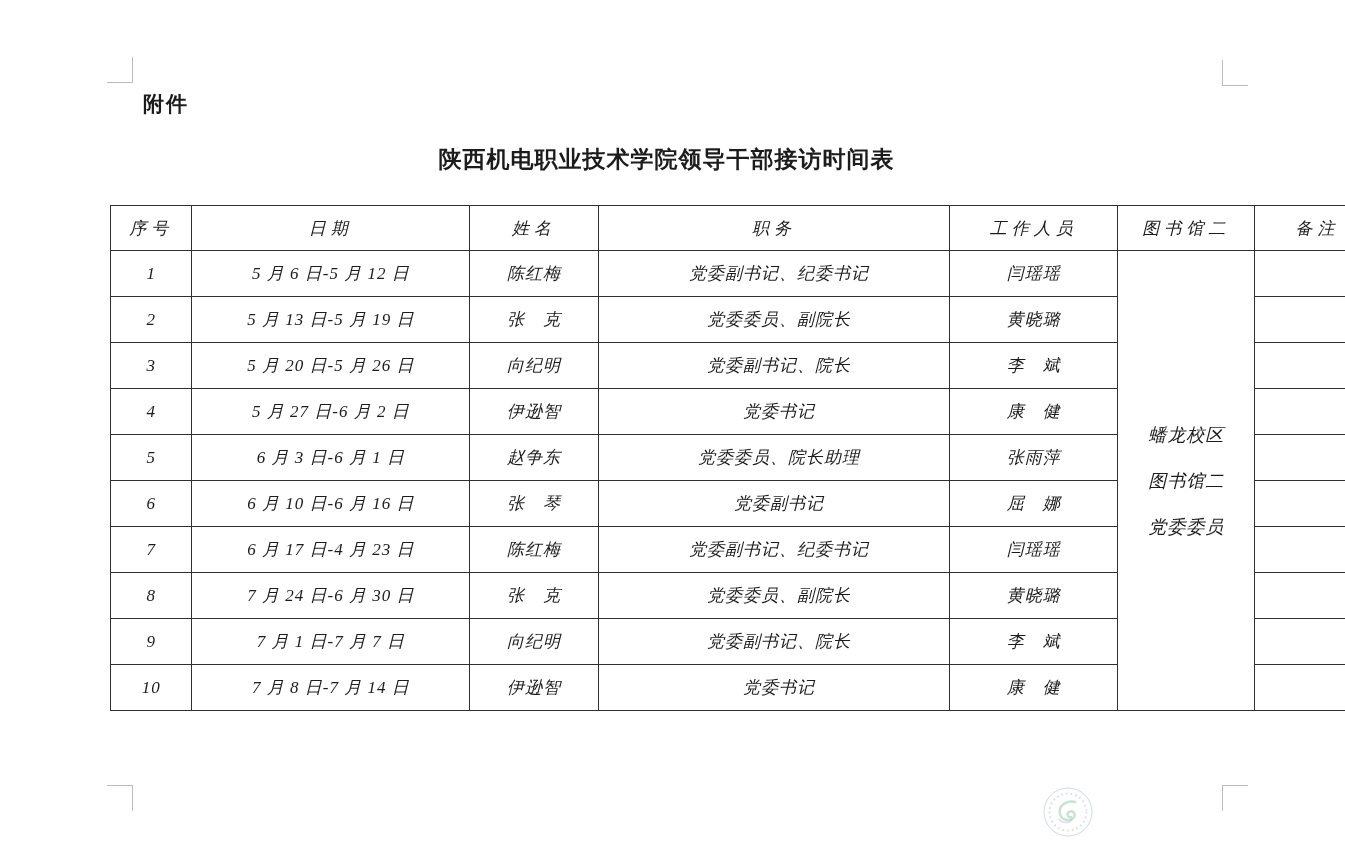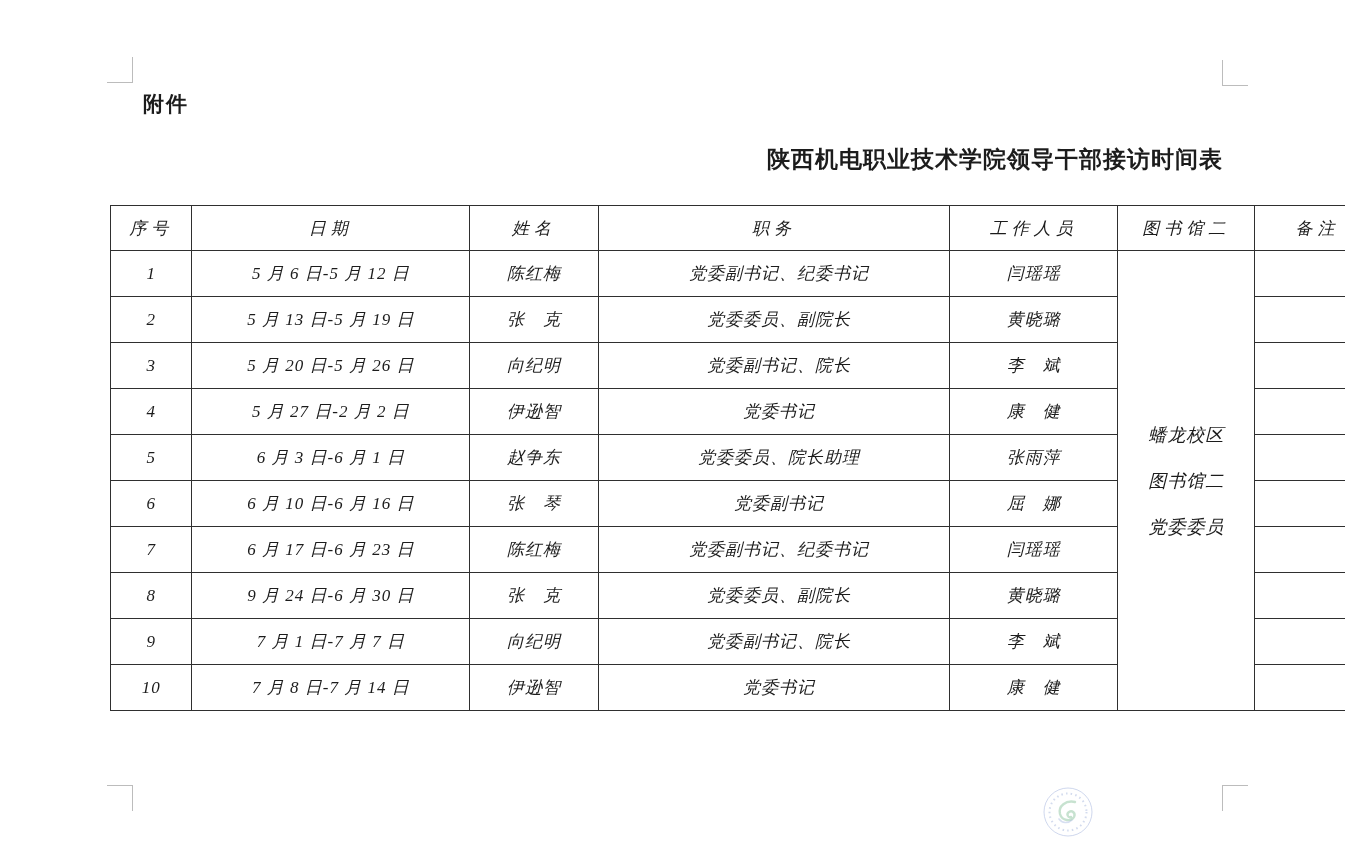--- a/index.html
+++ b/index.html
@@ -19,21 +19,21 @@
     left: 129px; top: 90px;
     font-size: 21px;
     font-weight: bold;
     letter-spacing: 2px;
     padding-left: 14px;
   }
   .doc-title {
     position: absolute;
     left: 110px; top: 144px;
     width: 1113px;
-    text-align: right;
+    text-align: center;
     font-size: 23px;
     font-weight: bold;
     font-family: "Liberation Sans", "DejaVu Sans", sans-serif;
     letter-spacing: 1px;
   }
 
   
   table.schedule {
     position: absolute;
     left: 110px; top: 205px;
@@ -140,21 +140,21 @@
     <tr>
       <td>3</td>
       <td>5 月 20 日-5 月 26 日</td>
       <td>向纪明</td>
       <td class="cell-position">党委副书记、院长</td>
       <td>李　斌</td>
       <td></td>
     </tr>
     <tr>
       <td>4</td>
-      <td>5 月 27 日-2 月 2 日</td>
+      <td>5 月 27 日-6 月 2 日</td>
       <td>伊逊智</td>
       <td class="cell-position">党委书记</td>
       <td>康　健</td>
       <td></td>
     </tr>
     <tr>
       <td>5</td>
       <td>6 月 3 日-6 月 1 日</td>
       <td>赵争东</td>
       <td class="cell-position">党委委员、院长助理</td>
@@ -164,29 +164,29 @@
     <tr>
       <td>6</td>
       <td>6 月 10 日-6 月 16 日</td>
       <td>张　琴</td>
       <td class="cell-position">党委副书记</td>
       <td>屈　娜</td>
       <td></td>
     </tr>
     <tr>
       <td>7</td>
-      <td>6 月 17 日-6 月 23 日</td>
+      <td>6 月 17 日-4 月 23 日</td>
       <td>陈红梅</td>
       <td class="cell-position">党委副书记、纪委书记</td>
       <td>闫瑶瑶</td>
       <td></td>
     </tr>
     <tr>
       <td>8</td>
-      <td>9 月 24 日-6 月 30 日</td>
+      <td>7 月 24 日-6 月 30 日</td>
       <td>张　克</td>
       <td class="cell-position">党委委员、副院长</td>
       <td>黄晓璐</td>
       <td></td>
     </tr>
     <tr>
       <td>9</td>
       <td>7 月 1 日-7 月 7 日</td>
       <td>向纪明</td>
       <td class="cell-position">党委副书记、院长</td>

